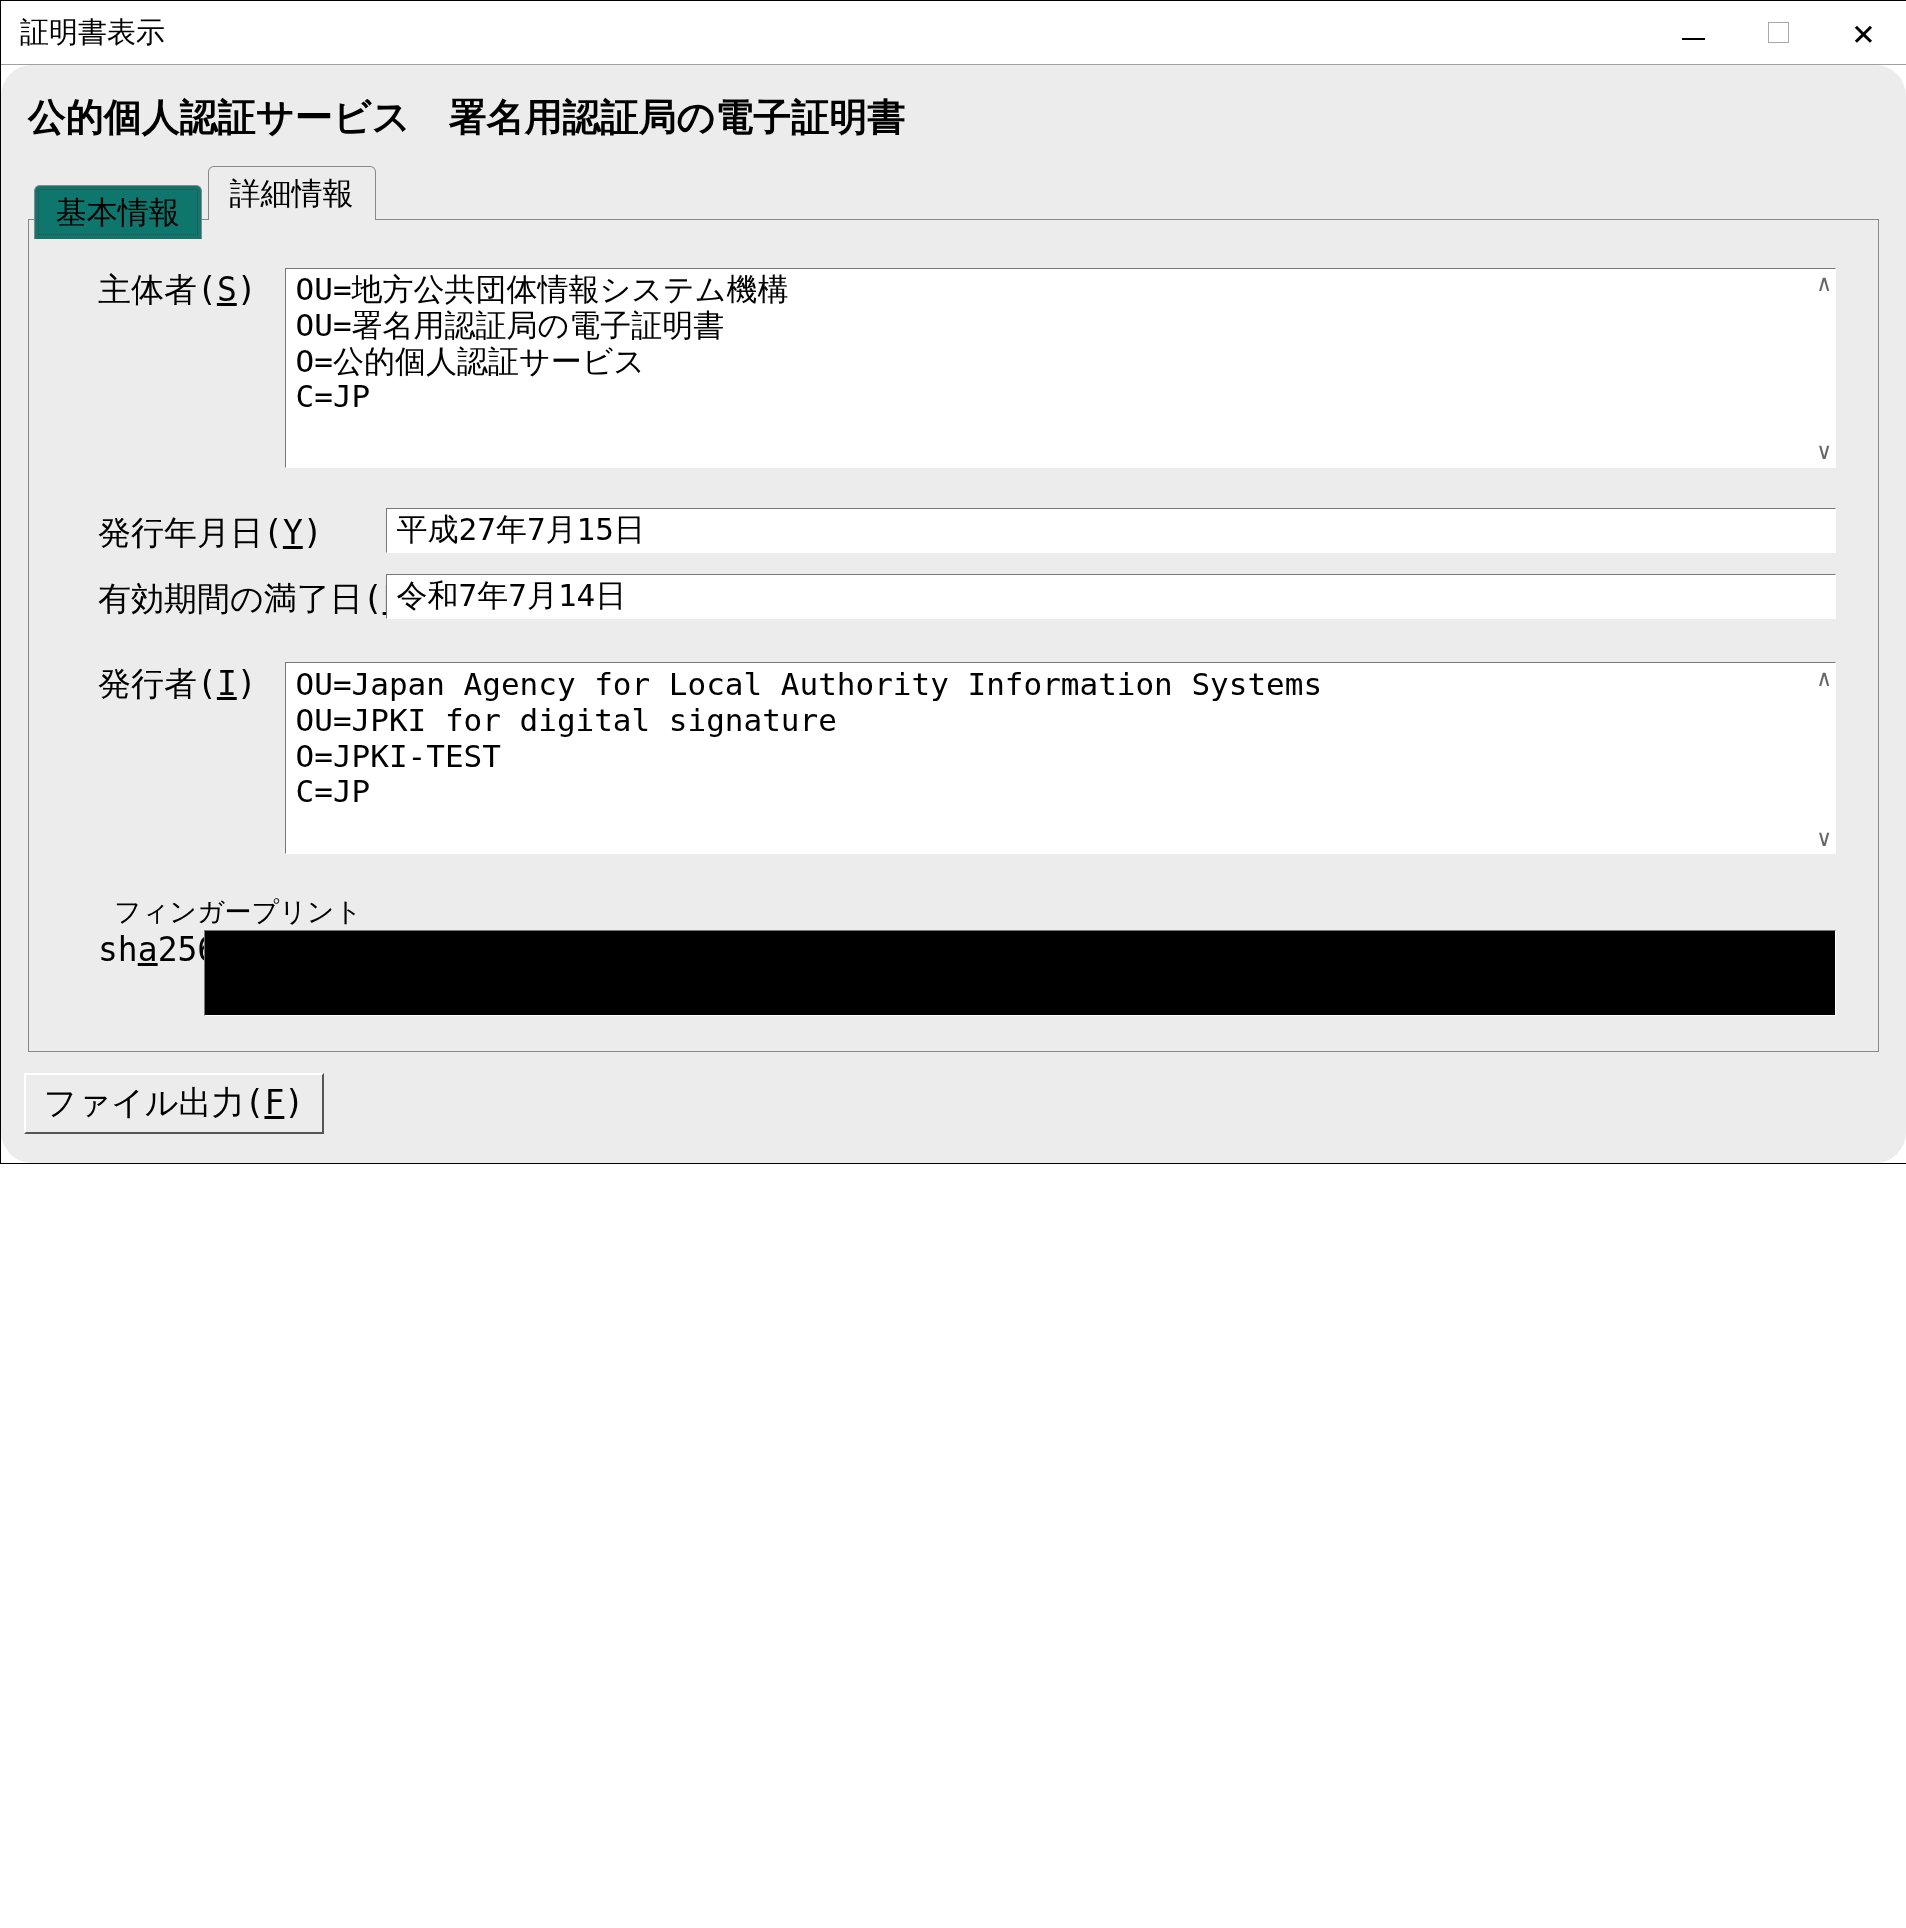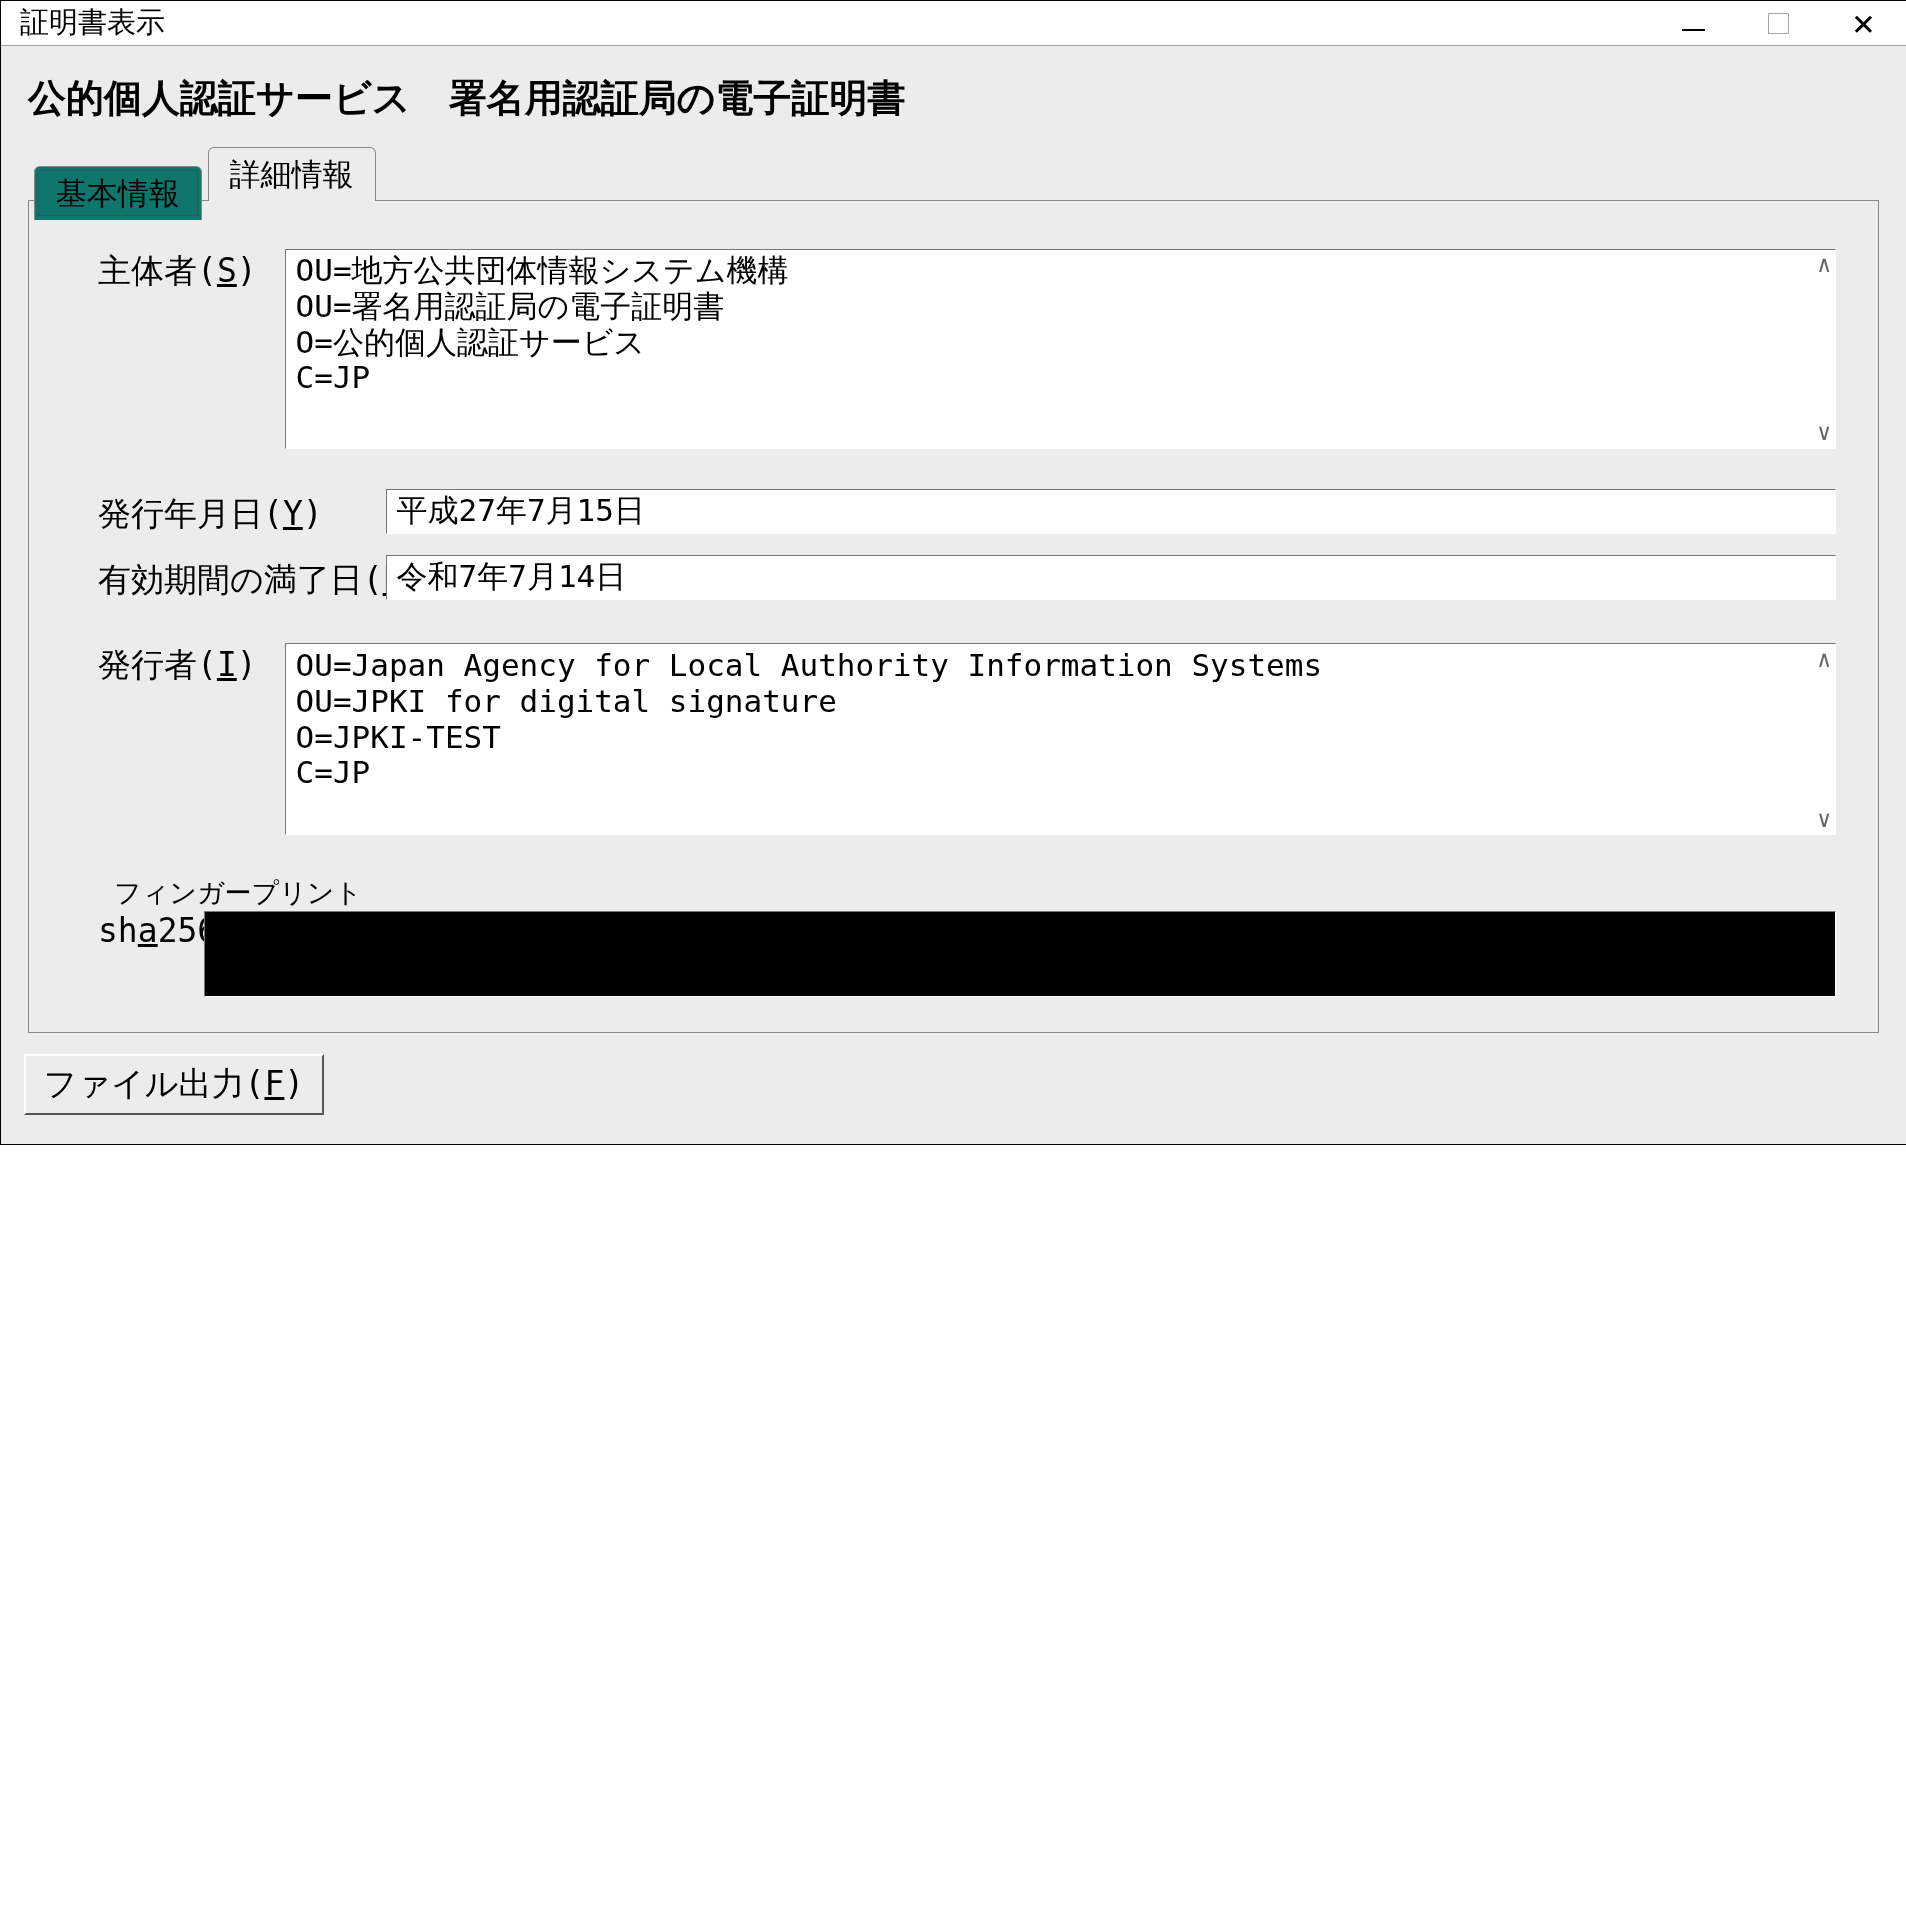--- a/index.html
+++ b/index.html
@@ -14,21 +14,21 @@
   }
   .window {
     width: 1907px;
     border: 1.9px solid #000;
     background: #fff;
   }
   .titlebar {
     display: flex;
     align-items: center;
     justify-content: space-between;
-    height: 45px;
+    height: 64px;
     padding: 0 0 0 19px;
     background: #fff;
     border-bottom: 1.9px solid #a0a0a0;
   }
   .titlebar-text {
     font-size: 29px;
     color: #000;
   }
   .titlebar-controls {
     display: flex;
@@ -49,20 +49,21 @@
   .tb-btn .dash {
     width: 23px; height: 0; border-top: 2.9px solid #000;
     margin-top: 13.4px;
   }
   .tb-btn .x {
     font-size: 38px; font-weight: 300; line-height: 1;
   }
   .client {
     background: #ececec;
     padding: 17.3px 27px 29px 27px;
+    border-radius: 31px;
   }
   .page-title {
     font-size: 38px;
     font-weight: bold;
     margin: 9.6px 0 23px 0;
   }
   .tabs-row {
     display: flex;
     align-items: flex-end;
     position: relative;

